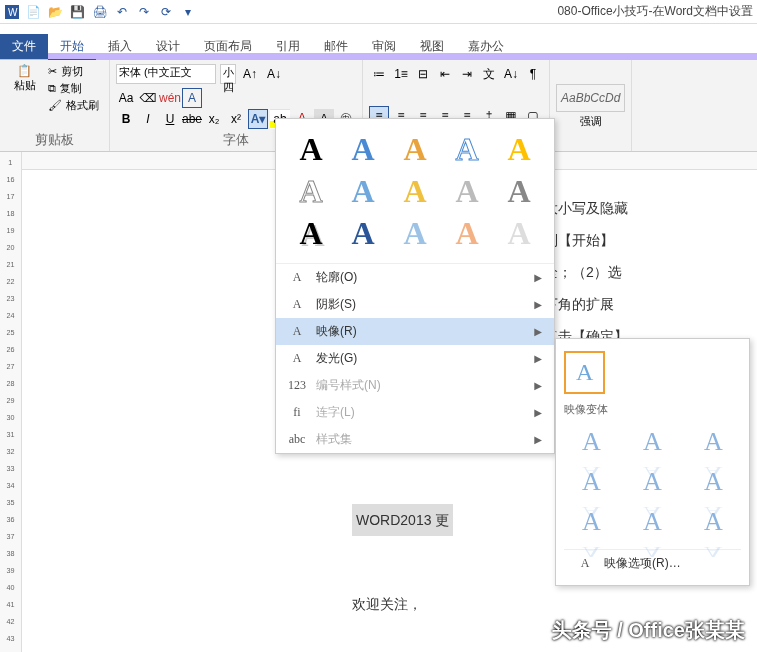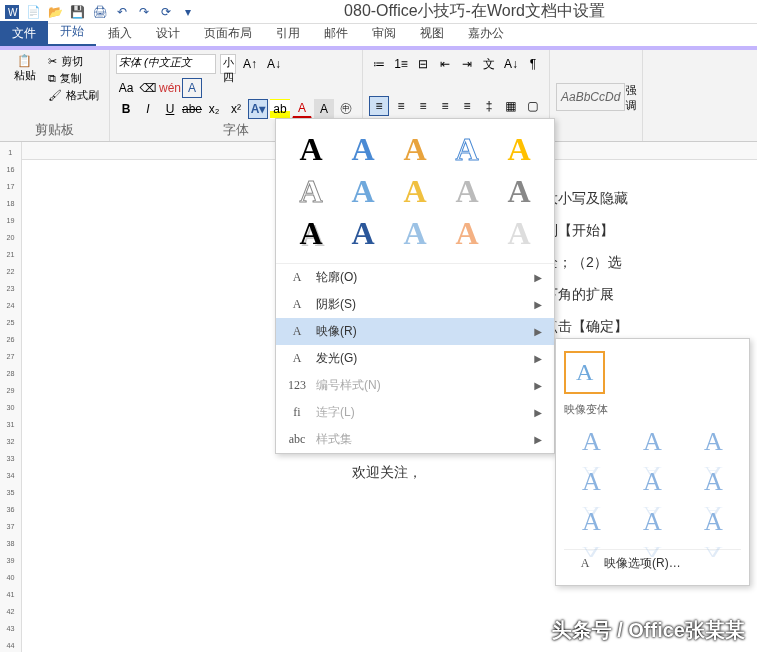--- a/index.html
+++ b/index.html
@@ -1,40 +1,40 @@
 <!DOCTYPE html>
 <html><head>
 <meta charset="utf-8">
 <style>
 * { margin: 0; padding: 0; box-sizing: border-box; font-family: "Microsoft YaHei", sans-serif; }
 body { width: 757px; height: 652px; background: #fff; font-size: 12px; overflow: hidden; position: relative; }
 .titlebar { height: 24px; background: #fff; display: flex; align-items: center; padding: 0 4px; border-bottom: 1px solid #ddd; }
 .titlebar .qat { display: flex; gap: 6px; align-items: center; }
 .titlebar .qat .ico { width: 16px; height: 16px; display: flex; align-items: center; justify-content: center; color: #2b579a; }
-.titlebar .title { flex: 1; text-align: center; color: #444; font-size: 16px; }
-.tabs { height: 26px; display: flex; align-items: flex-end; border-bottom: 4px solid #c4b5fd; background: #fff; }
+.titlebar .title { flex: 1; text-align: right; color: #444; font-size: 12px; }
+.tabs { height: 26px; display: flex; align-items: flex-start; border-bottom: 7px solid #c4b5fd; background: #fff; margin-top: 10px; }
 .tabs .tab { padding: 4px 12px; color: #444; display: flex; align-items: center; cursor: pointer; }
 .tabs .tab.file { background: #2b579a; color: #fff; }
 .tabs .tab.active { color: #2b579a; border-bottom: 2px solid #2b579a; }
 .ribbon { height: 92px; background: #f3f3f3; border-bottom: 1px solid #ccc; display: flex; position: relative; }
 .group { border-right: 1px solid #ddd; padding: 4px 6px 2px 6px; display: flex; flex-direction: column; justify-content: space-between; }
 .group-label { text-align: center; font-size: 13px; color: #666; padding-top: 2px; }
 .clipboard { width: 110px; }
 .clipboard .row { display: flex; gap: 4px; }
 .clipboard .paste { display: flex; flex-direction: column; align-items: center; width: 38px; }
 .clipboard .mini { display: flex; flex-direction: column; gap: 2px; }
 .clipboard .mini div { display: flex; align-items: center; gap: 4px; font-size: 11px; }
 .font { flex: 0 0 180px; }
 .fontrow { display: flex; gap: 4px; align-items: center; margin-bottom: 4px; }
 .fontrow select, .fontrow .sel { border: 1px solid #ccc; background: #fff; font-size: 11px; height: 20px; padding: 0 2px; }
 .btnrow { display: flex; gap: 2px; align-items: center; }
 .rb { width: 20px; height: 20px; display: flex; align-items: center; justify-content: center; border: 1px solid transparent; cursor: pointer; font-size: 12px; }
 .rb.active { border-color: #2b579a; background: #cde0f5; }
 .para { flex: 0 0 160px; }
-.styles { flex: 0 0 70px; display:flex; flex-direction:row; align-items:center; justify-content:center;}
+.styles { flex: 0 0 70px; display:flex; flex-direction:column; align-items:center; justify-content:center;}
 .styles .prev { border:1px solid #ccc; padding:6px 4px; font-style:italic; font-size:12px; color:#666;}
 .doc-area { position: relative; height: 510px; display: flex; }
 .ruler-v { width: 22px; background: #f8f8f8; border-right: 1px solid #ddd; font-size: 8px; color: #666; display: flex; flex-direction: column; align-items: center; padding-top: 6px; gap: 8px; }
 .ruler-v span { transform: scale(0.9); }
 .ruler-h { height: 18px; background: #f8f8f8; border-bottom: 1px solid #ddd; position: absolute; top: 0; left: 22px; right: 0; }
 .page { position: absolute; left: 22px; top: 18px; right: 0; bottom: 0; background: #fff; padding: 20px 30px; color: #333; font-size: 14px; line-height: 2; }
 .page p { margin: 4px 0; }
 .effects-menu { position: absolute; left: 275px; top: 118px; width: 280px; background: #fff; border: 1px solid #ccc; box-shadow: 2px 2px 6px rgba(0,0,0,0.2); z-index: 10; }
 .effects-grid { display: grid; grid-template-columns: repeat(5, 1fr); gap: 10px; padding: 14px; }
 .fxA { font-family: Georgia, serif; font-weight: bold; font-size: 32px; text-align: center; line-height: 1; }
@@ -110,21 +110,21 @@
             <span>🖌</span>
             <span>格式刷</span>
           </div>
       </div>
     </div>
     <div class="group-label">剪贴板</div>
   </div>
 
   <div class="group font">
     <div class="fontrow">
-      <div class="sel" style="width:100px;font-style:italic;">宋体 (中文正文</div>
+      <div class="sel" style="width:100px;">宋体 (中文正文</div>
       <div class="sel" style="width:16px;">小四</div>
       <div class="rb">A↑</div>
       <div class="rb">A↓</div>
     </div>
     <div class="btnrow">
       <div class="rb">Aa</div>
       <div class="rb">⌫</div>
       <div class="rb" style="color:#c33;">wén</div>
       <div class="rb" style="border:1px solid #2b579a;color:#2b579a;">A</div>
     </div>
@@ -217,20 +217,21 @@
     </div>
   <div class="ruler-h"></div>
   <div class="page">
     <p style="margin-left:380px;">上标、下标、字母大小写及隐藏</p>
     <p style="margin-left:380px;">中目标文本，切换到【开始】</p>
     <p style="margin-left:380px;">改，缺点是功能不全；（2）选</p>
     <p style="margin-left:380px;">体】组中，点击右下角的扩展</p>
     <p style="margin-left:380px;">对功能进行勾选，点击【确定】</p>
     <p style="margin-left:380px;">弹出快捷访问工具栏 点击其中</p>
     <p style="margin-left:380px;text-align:right;padding-right:20px;">选</p>
+    <p style="margin-top:90px;margin-left:300px;"><span class="greybox">WORD2013 更</span></p>
     <p style="margin-top:54px;margin-left:300px;font-weight:normal;">欢迎关注，</p>
   </div>
 </div>
 
 <div class="effects-menu">
   <div class="effects-grid">
     <div class="fxA" style="color:#000;">A</div>
     <div class="fxA" style="color:#4a8ad4;">A</div>
     <div class="fxA" style="color:#e8a33d;">A</div>
     <div class="fxA" style="color:#fff;-webkit-text-stroke:1px #4a8ad4;">A</div>

